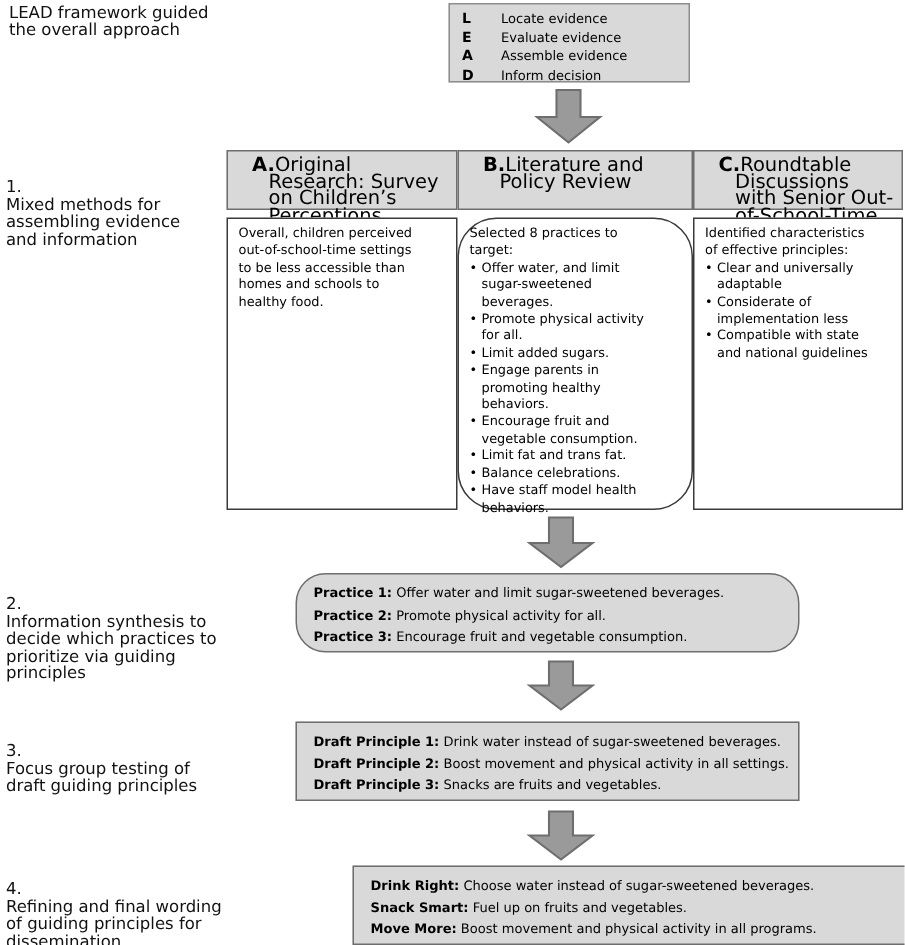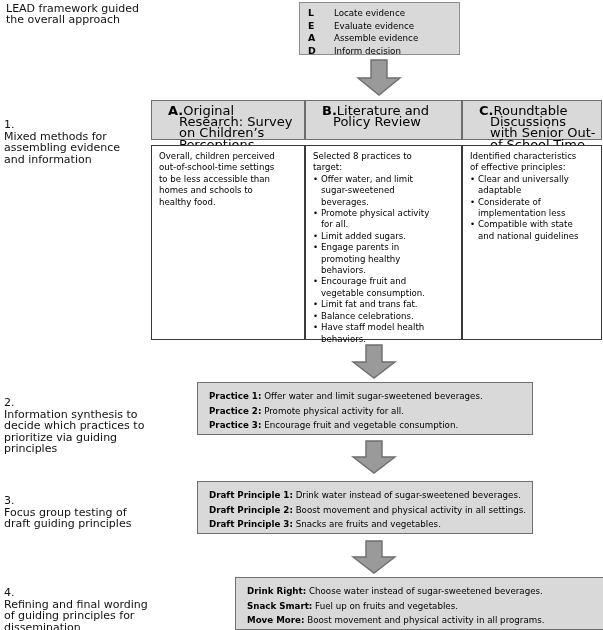--- a/index.html
+++ b/index.html
@@ -140,21 +140,21 @@
 <div class="abs col-head" style="left:462px; top:100px; width:140px; height:40px;">
   <span class="head-indent">
     <span class="lab">C.</span><span class="htxt">Roundtable Discussions with Senior Out-of-School-Time Administrators</span>
   </span>
 </div>
 
 <div class="abs col-body" style="left:151px; top:145px; width:154px; height:195px;">
   <p>Overall, children perceived out-of-school-time settings to be less accessible than homes and schools to healthy food.</p>
 </div>
 
-<div class="abs col-body" style="left:305px; top:145px; width:157px; height:195px;">
+<div class="abs col-body" style="left:305px; top:145px; width:157px; height:195px;border-radius:26px;">
   <p>Selected 8 practices to target:</p>
   <ul class="bul">
     <li>Offer water, and limit sugar-sweetened beverages.</li>
     <li>Promote physical activity for all.</li>
     <li>Limit added sugars.</li>
     <li>Engage parents in promoting healthy behaviors.</li>
     <li>Encourage fruit and vegetable consumption.</li>
     <li>Limit fat and trans fat.</li>
     <li>Balance celebrations.</li>
     <li>Have staff model health behaviors.</li>
@@ -176,21 +176,21 @@
   </svg>
 </div>
 
 <div class="abs step-label" style="left:4px; top:386px; width:165px;">
   <span>2.</span>
   <span>Information synthesis to
 decide which practices to
 prioritize via guiding principles</span>
 </div>
 
-<div class="abs gray-box" style="left:197px; top:382px; width:336px; height:53px;">
+<div class="abs gray-box" style="left:197px; top:382px; width:336px; height:53px;border-radius:20px;">
   <div class="line">
     <b>Practice 1:</b><span> Offer water and limit sugar-sweetened beverages.</span>
   </div>
   <div class="line">
     <b>Practice 2:</b><span> Promote physical activity for all.</span>
   </div>
   <div class="line">
     <b>Practice 3:</b><span> Encourage fruit and vegetable consumption.</span>
   </div>
 </div>

